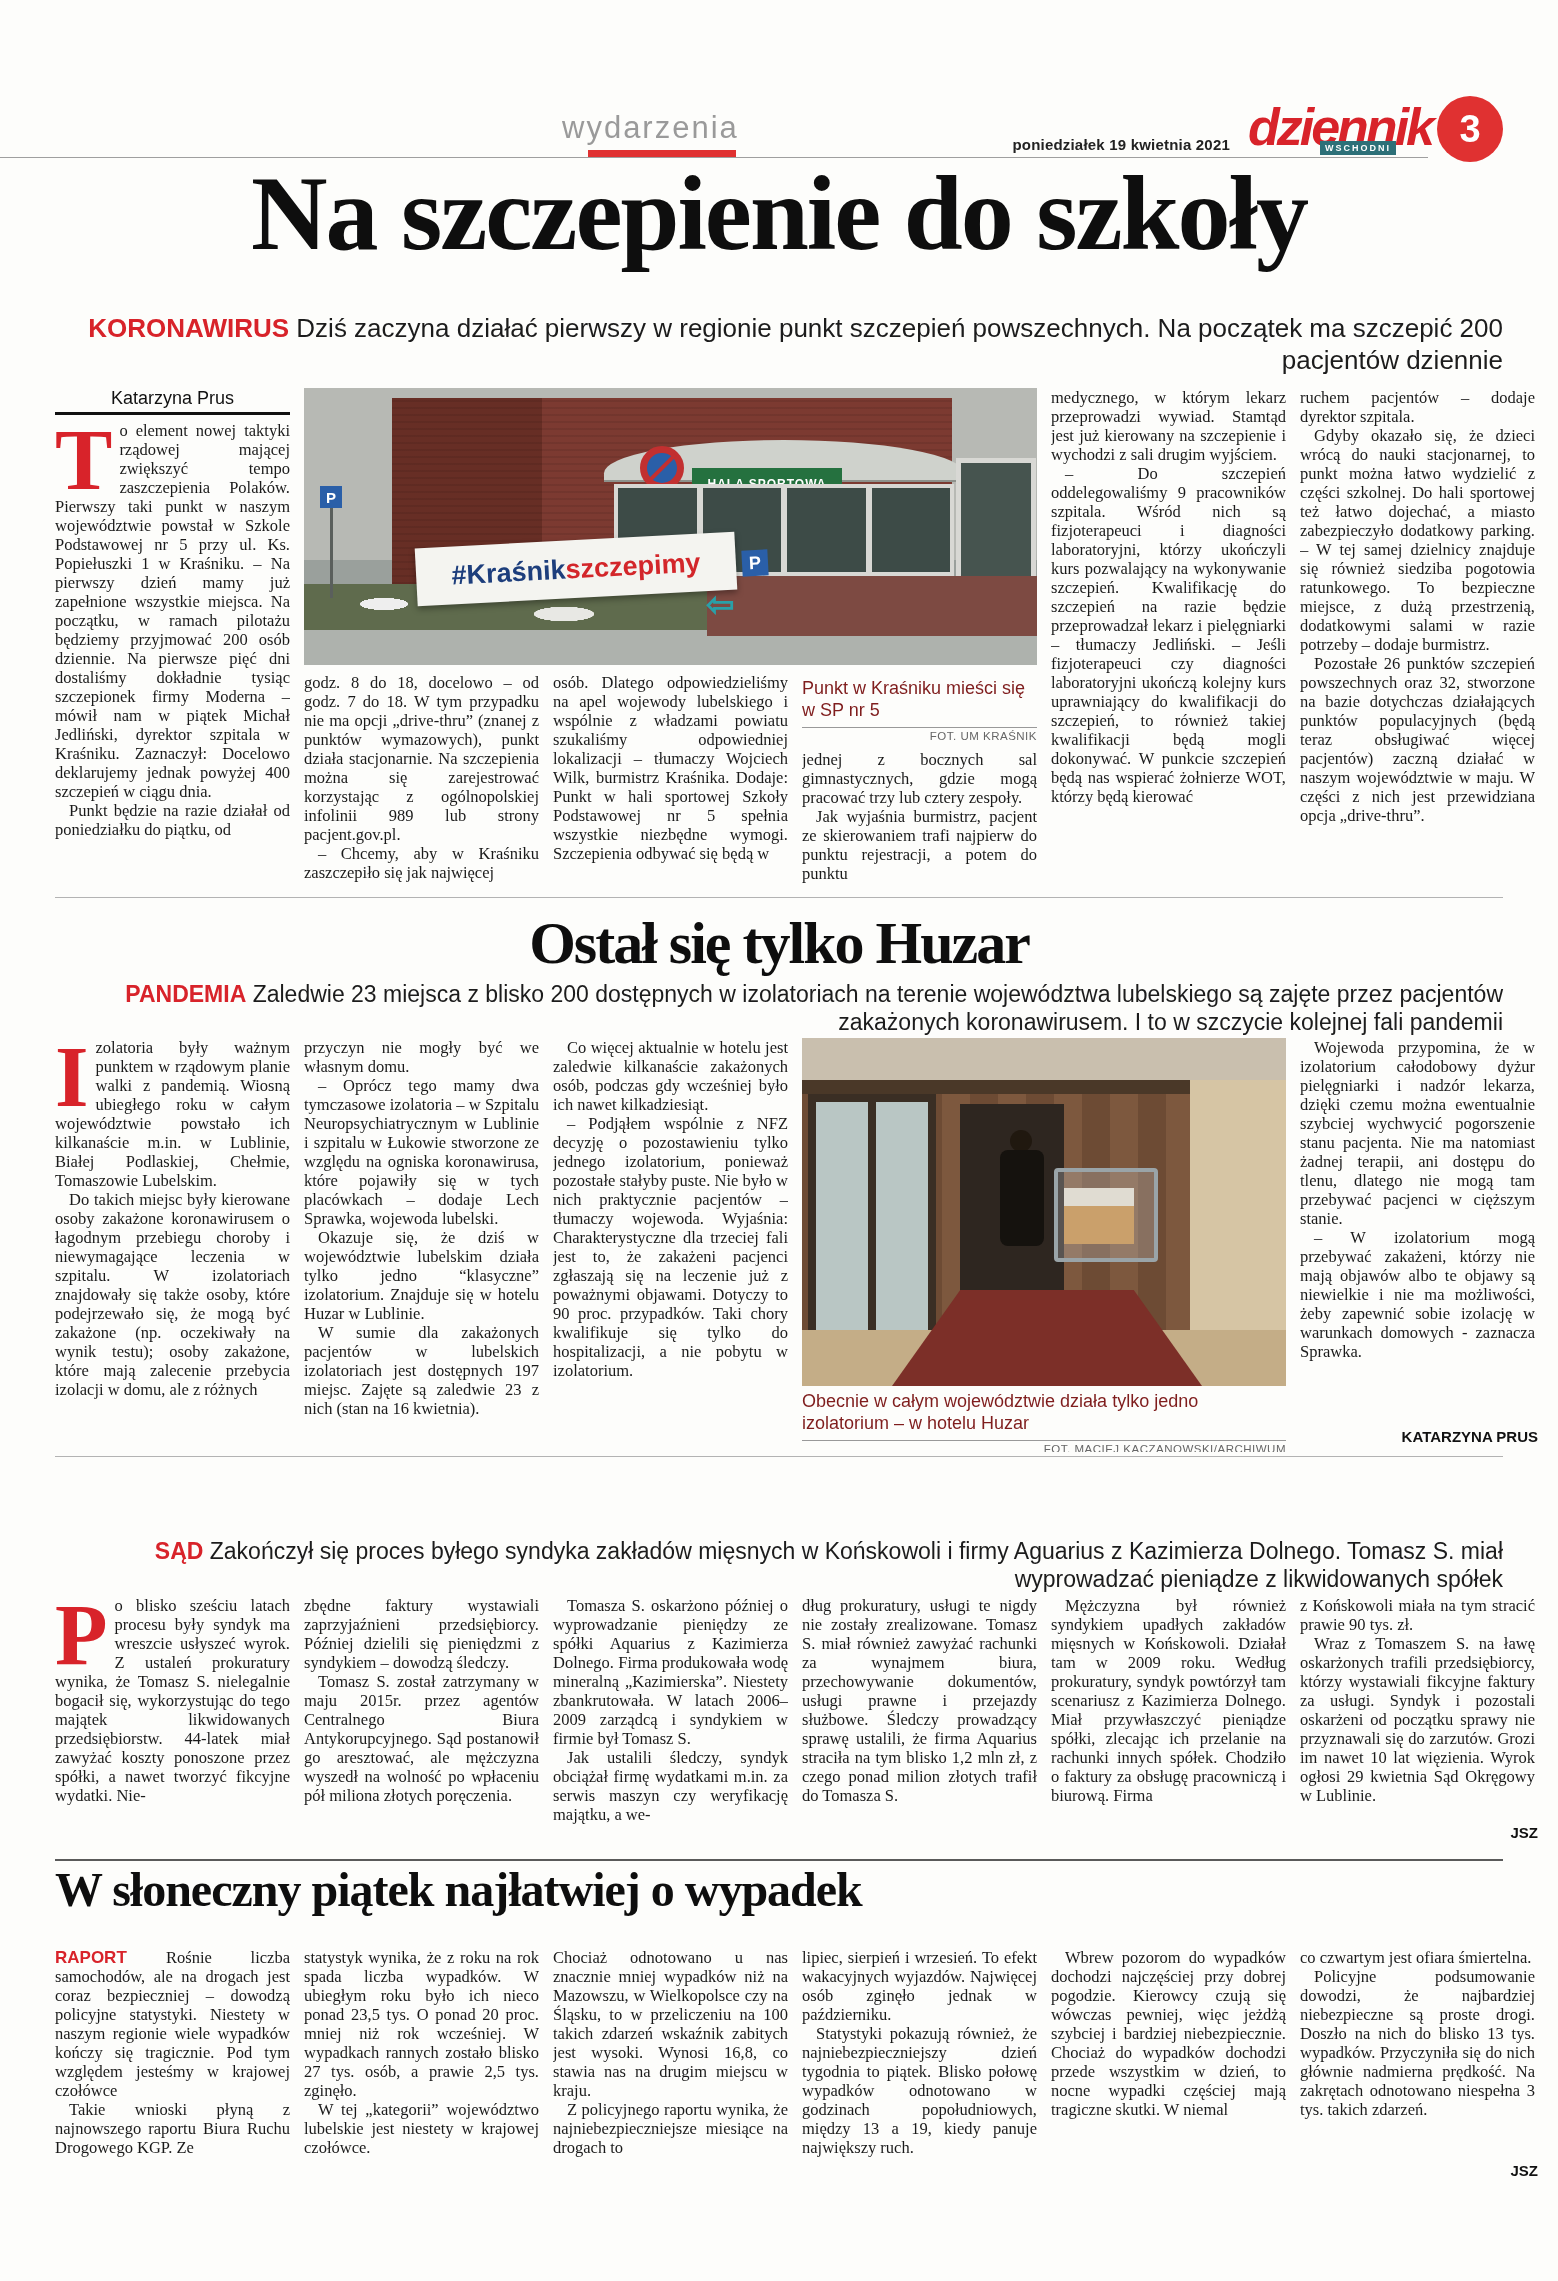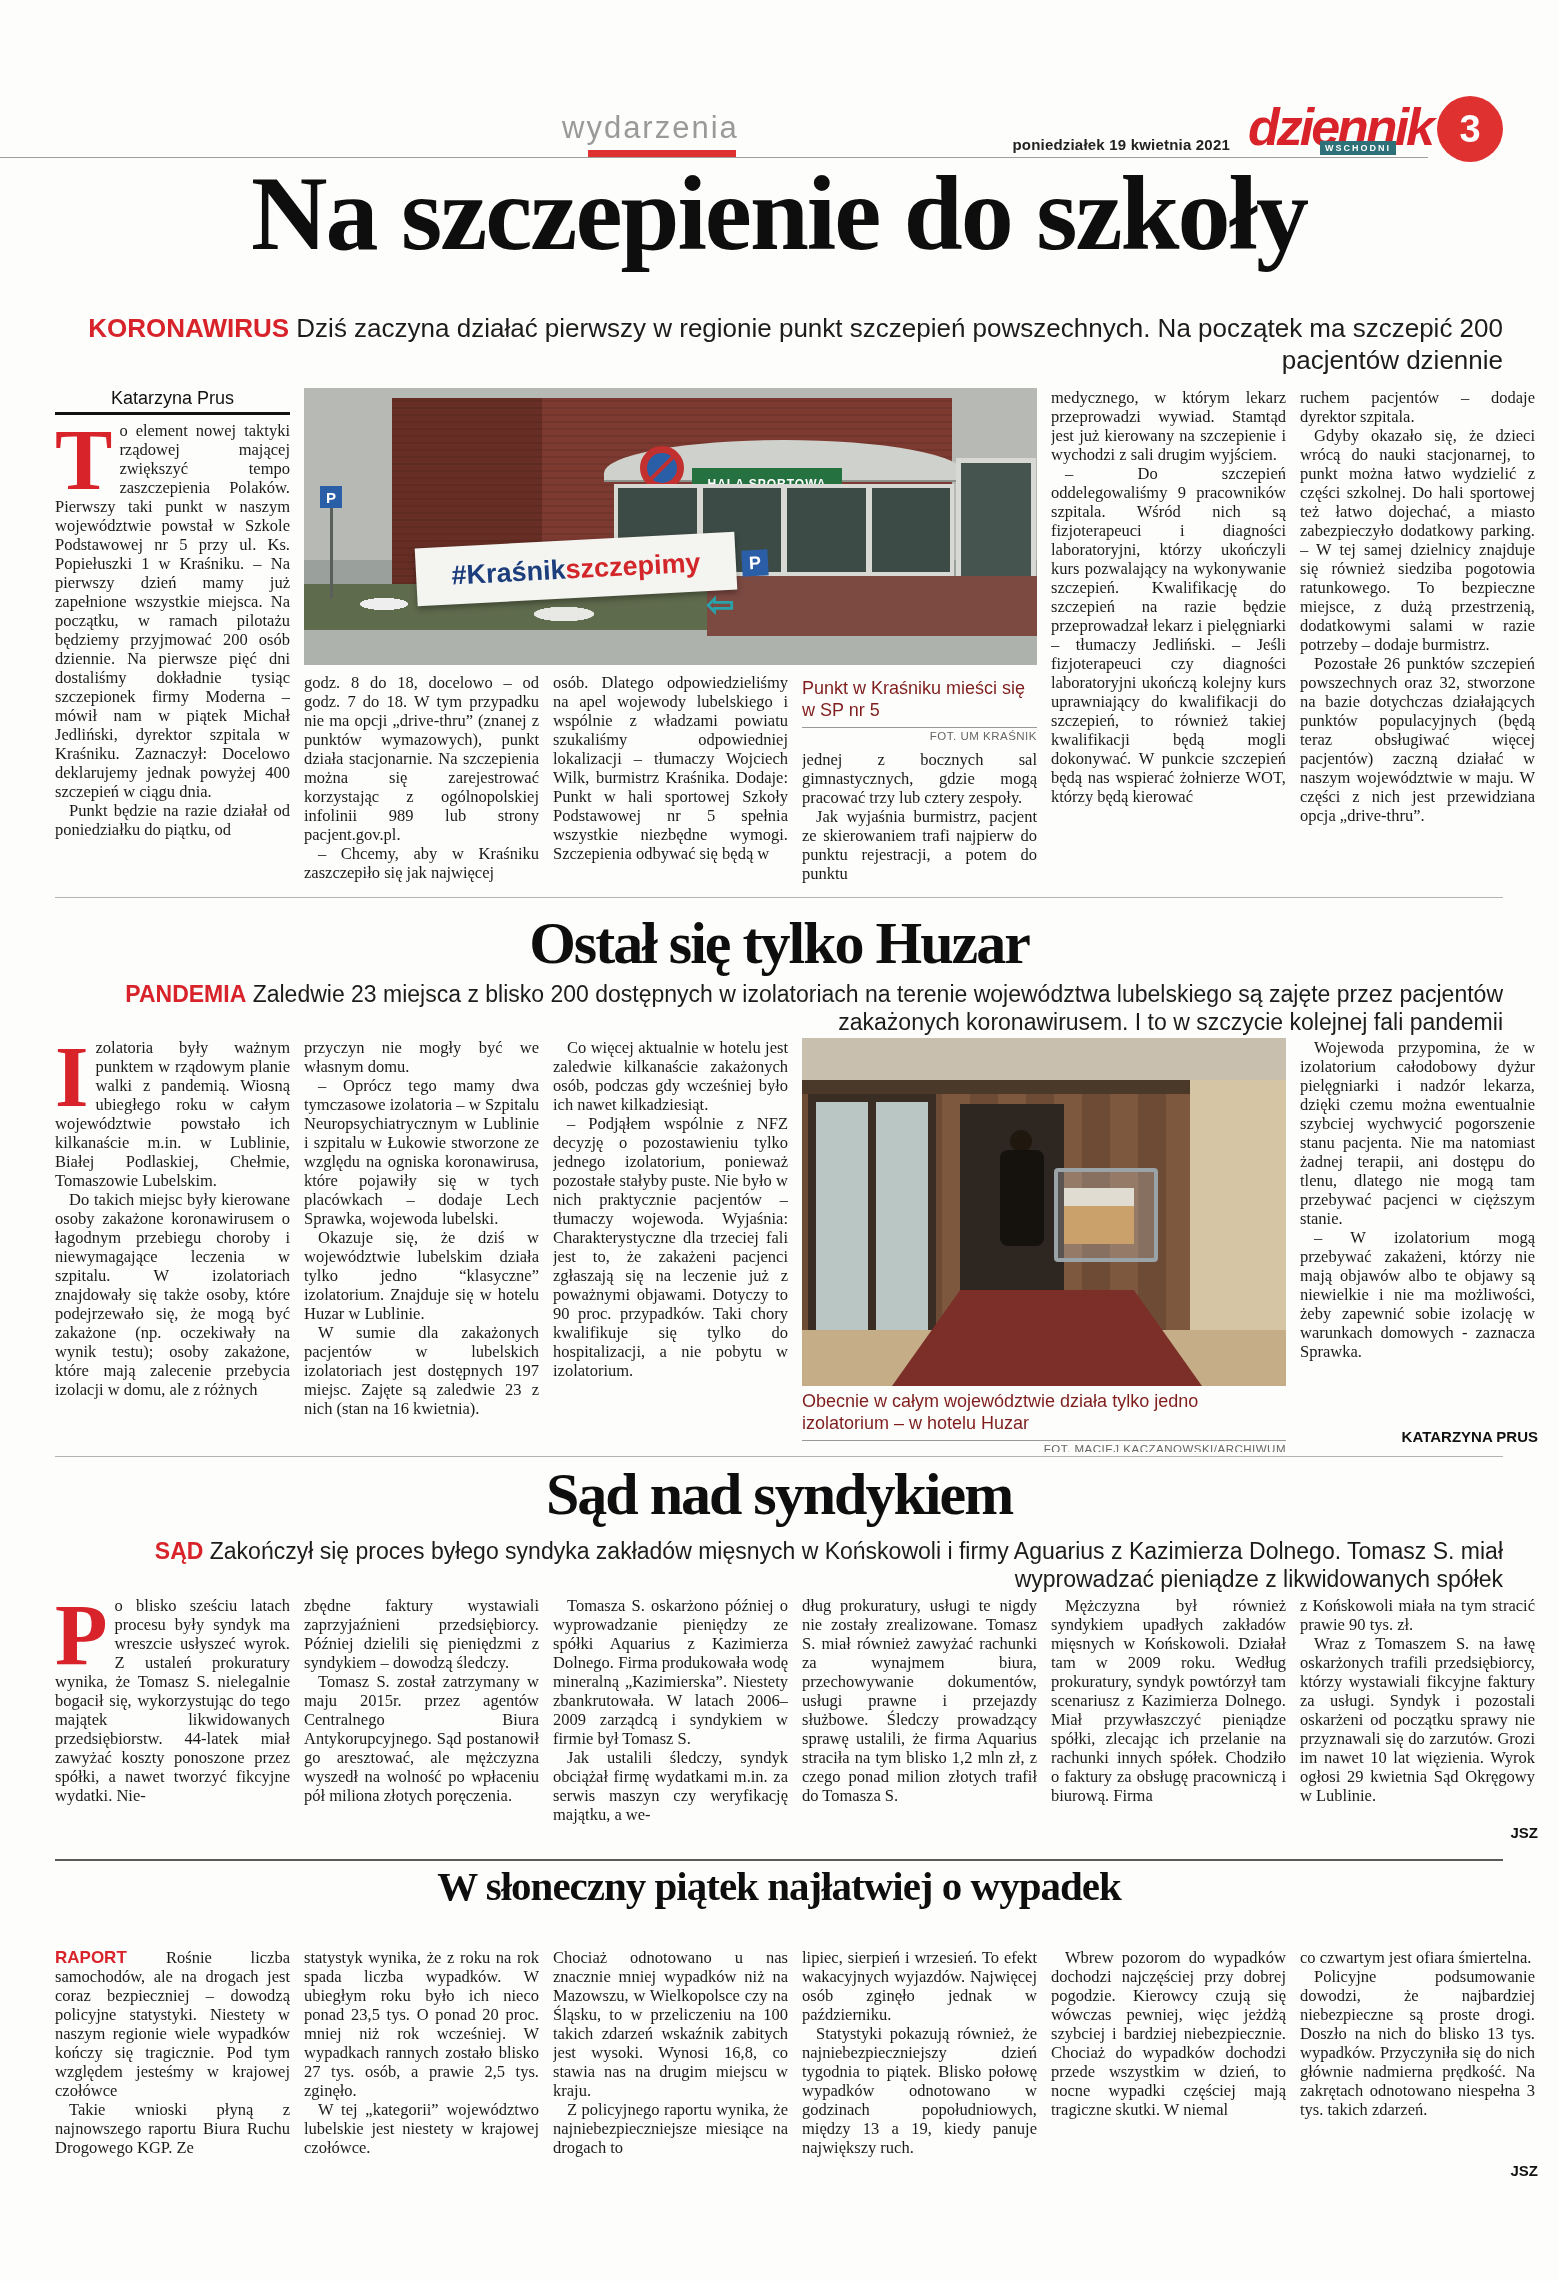--- a/index.html
+++ b/index.html
@@ -18,21 +18,21 @@
   .masthead-badge{position:absolute;left:88px;top:42px;background:#2d7078;color:#fff;
     font-family:"Liberation Sans",sans-serif;font-size:9px;font-weight:bold;letter-spacing:2px;padding:2px 5px;}
   .page-badge{position:absolute;left:1437px;top:96px;width:66px;height:66px;border-radius:50%;
     background:#e03131;color:#fff;font-family:"Liberation Sans",sans-serif;font-size:38px;font-weight:bold;
     display:flex;align-items:center;justify-content:center;}
   
   .headline{position:absolute;left:55px;width:1448px;font-weight:bold;color:#0e0e0e;letter-spacing:-2px;}
   .h-a1{top:158px;font-size:106px;line-height:1.05;text-align:center;}
   .h-a2{top:909px;font-size:60px;text-align:center;}
   .h-a3{top:1460px;font-size:60px;text-align:center;}
-  .h-a4{top:1862px;font-size:41px;text-align:center;letter-spacing:-1px;}
+  .h-a4{top:1862px;font-size:48px;letter-spacing:-1px;}
   .lead{position:absolute;left:55px;width:1448px;font-family:"Liberation Sans",sans-serif;
     text-align:right;color:#1c1c1c;}
   .lead .kicker{color:#d8232a;font-weight:bold;}
   .lead-a1{top:312px;font-size:26px;line-height:32px;}
   .lead-a2{top:980px;font-size:23px;line-height:28px;}
   .lead-a3{top:1537px;font-size:23px;line-height:28px;}
   
   .divider{position:absolute;left:55px;width:1448px;height:1px;background:#b3b3b3;}
   .d1{top:897px;} .d2{top:1456px;} .d3{top:1859px;height:2px;background:#5a5a5a;}
   
@@ -230,21 +230,20 @@
     <div class="ncol">
 
     <p class="para">Wojewoda przypomina, że w izolatorium całodobowy dyżur pielęgniarki i nadzór lekarza, dzięki czemu można ewentualnie szybciej wychwycić pogorszenie stanu pacjenta. Nie ma natomiast żadnej terapii, ani dostępu do tlenu, dlatego nie mogą tam przebywać pacjenci w cięższym stanie.</p>
         <p class="para">– W izolatorium mogą przebywać zakażeni, którzy nie mają objawów albo te objawy są niewielkie i nie ma możliwości, żeby zapewnić sobie izolację w warunkach domowych - zaznacza Sprawka.</p>
       </div>
   </div>
   <div style="position:absolute;left:1310px;top:1428px;width:228px;" class="sig">KATARZYNA PRUS</div>
 
   <div class="divider d2"></div>
 
-  <h2 class="headline h-a3" style="margin:0">Sąd nad syndykiem</h2>
   <div class="lead lead-a3">
     <span class="kicker">SĄD</span>
     <span>Zakończył się proces byłego syndyka zakładów mięsnych w Końskowoli i firmy Aguarius z Kazimierza Dolnego. Tomasz S. miał wyprowadzać pieniądze z likwidowanych spółek</span>
   </div>
 
   <div class="row row-a3">
     <div class="ncol">
         <p class="para has-drop"><span class="dropcap">P</span>o blisko sześciu latach procesu były syndyk ma wreszcie usłyszeć wyrok. Z ustaleń prokuratury wynika, że Tomasz S. nielegalnie bogacił się, wykorzystując do tego majątek likwidowanych przedsiębiorstw. 44-latek miał zawyżać koszty ponoszone przez spółki, a nawet tworzyć fikcyjne wydatki. Nie-</p>
       </div>
     <div class="ncol">

